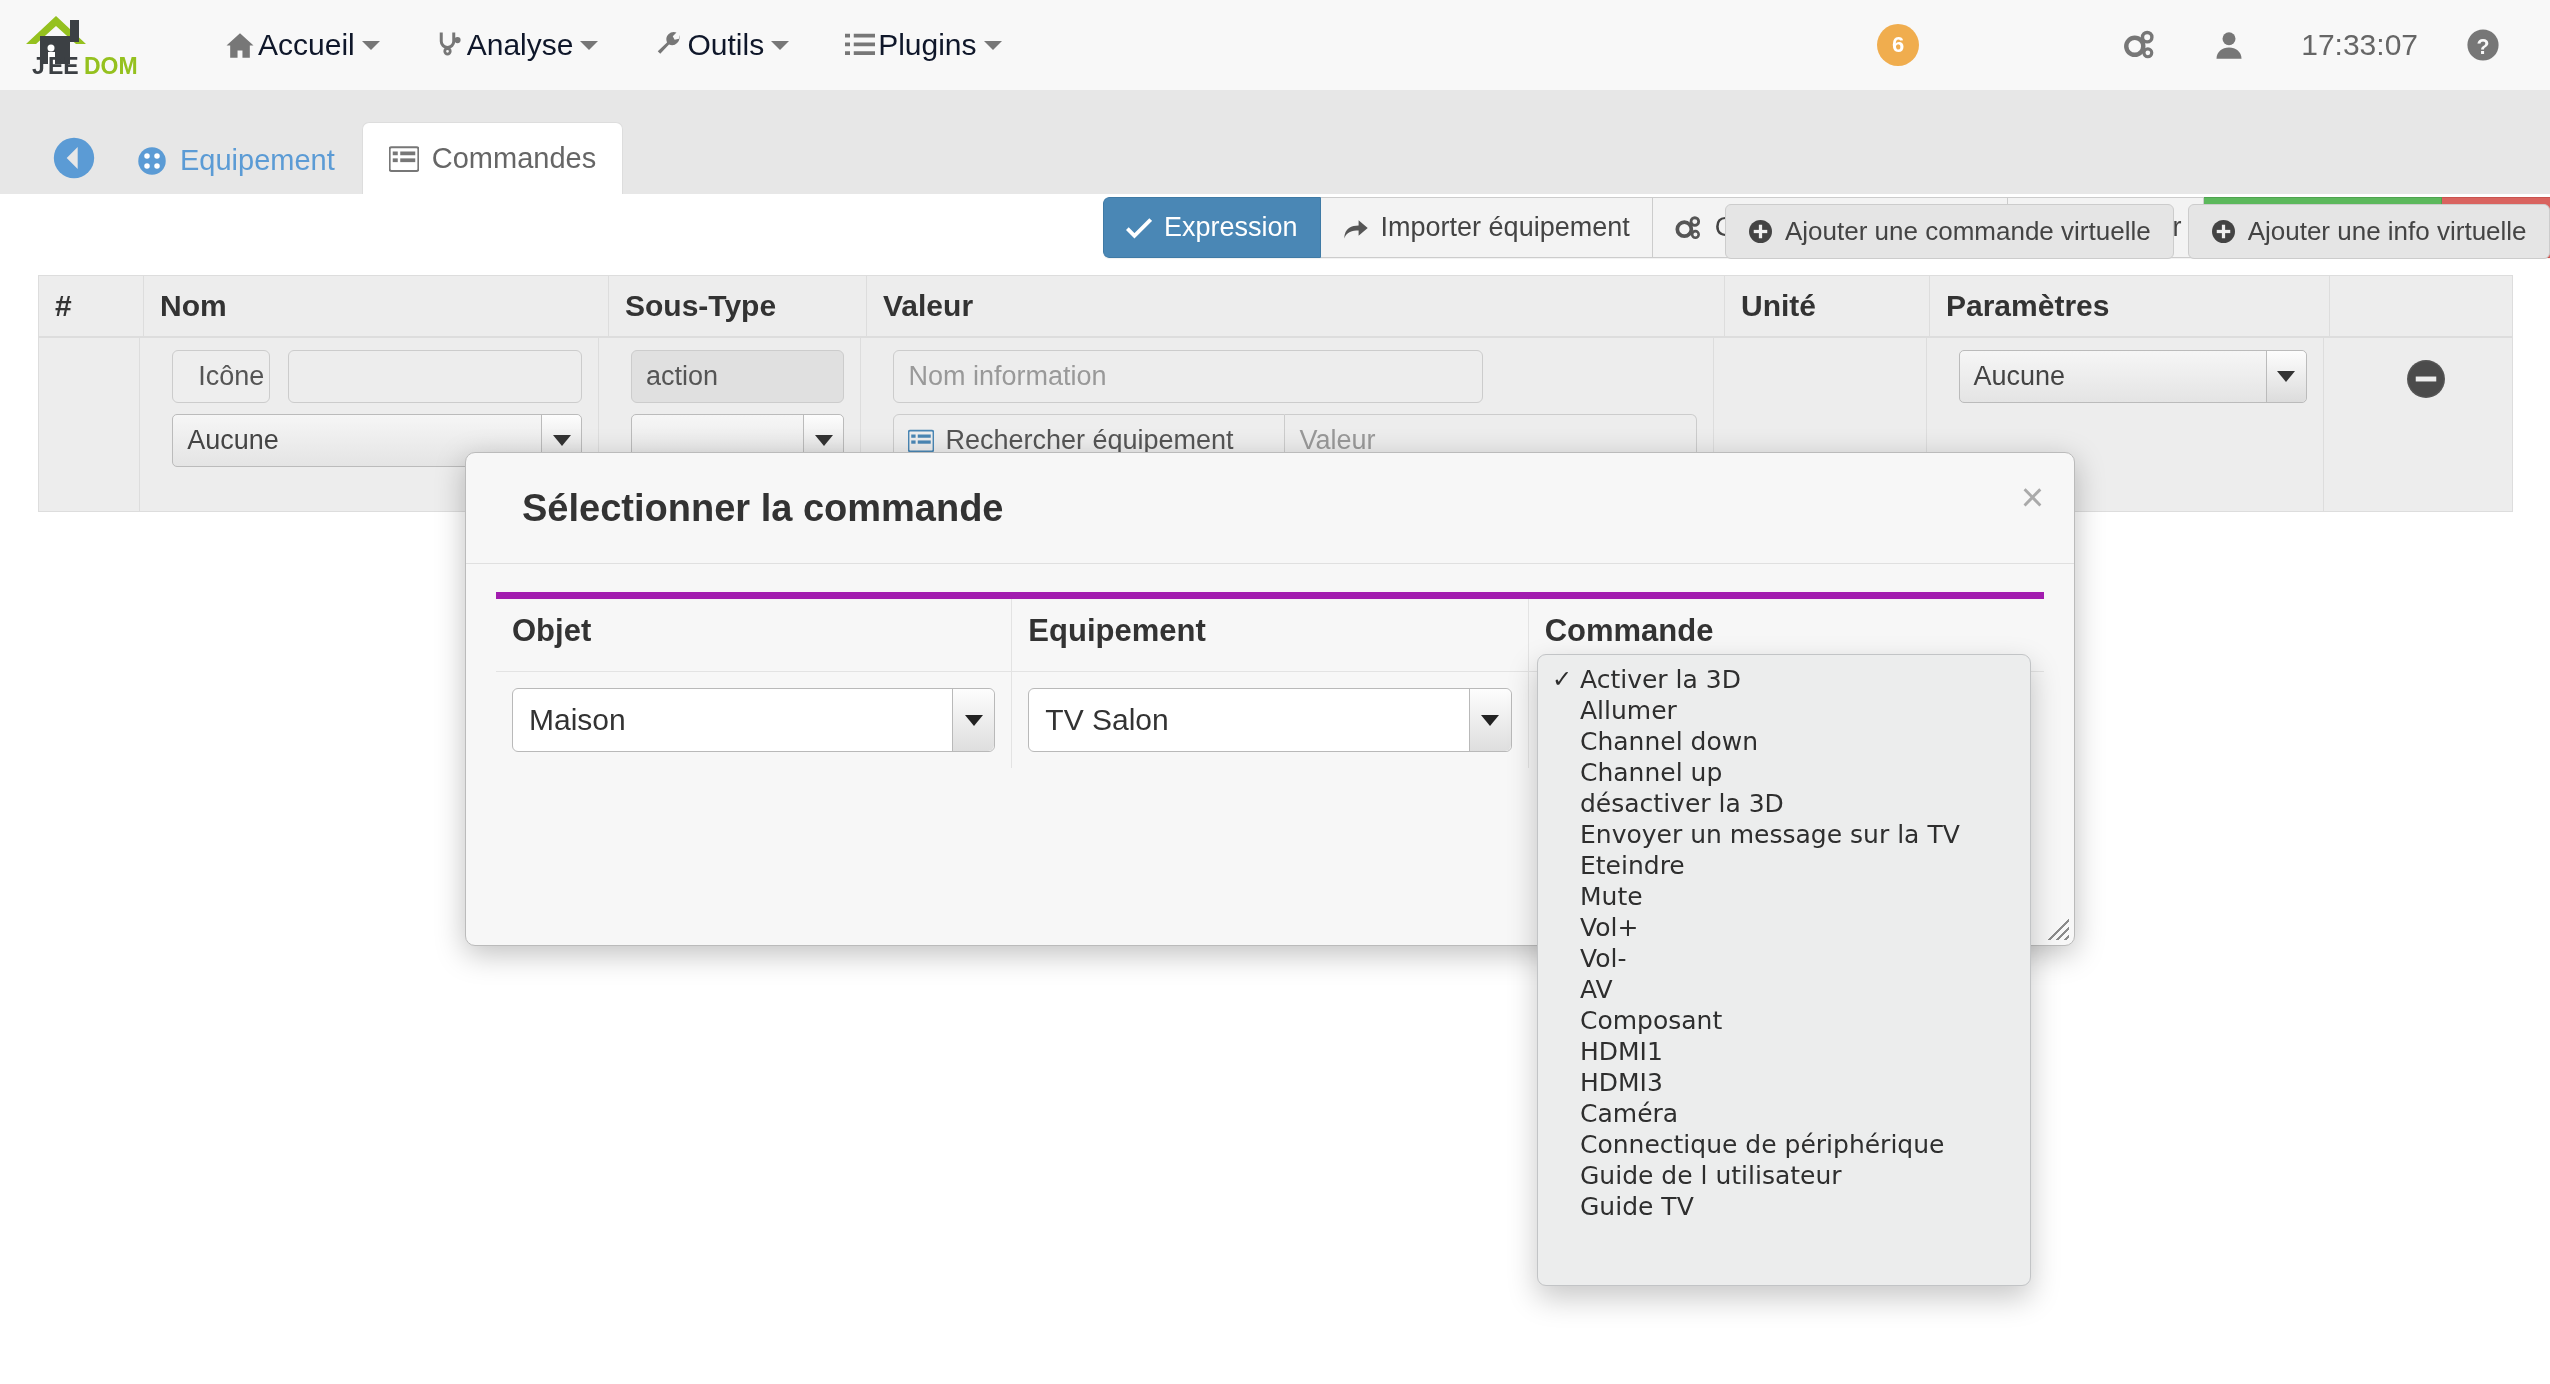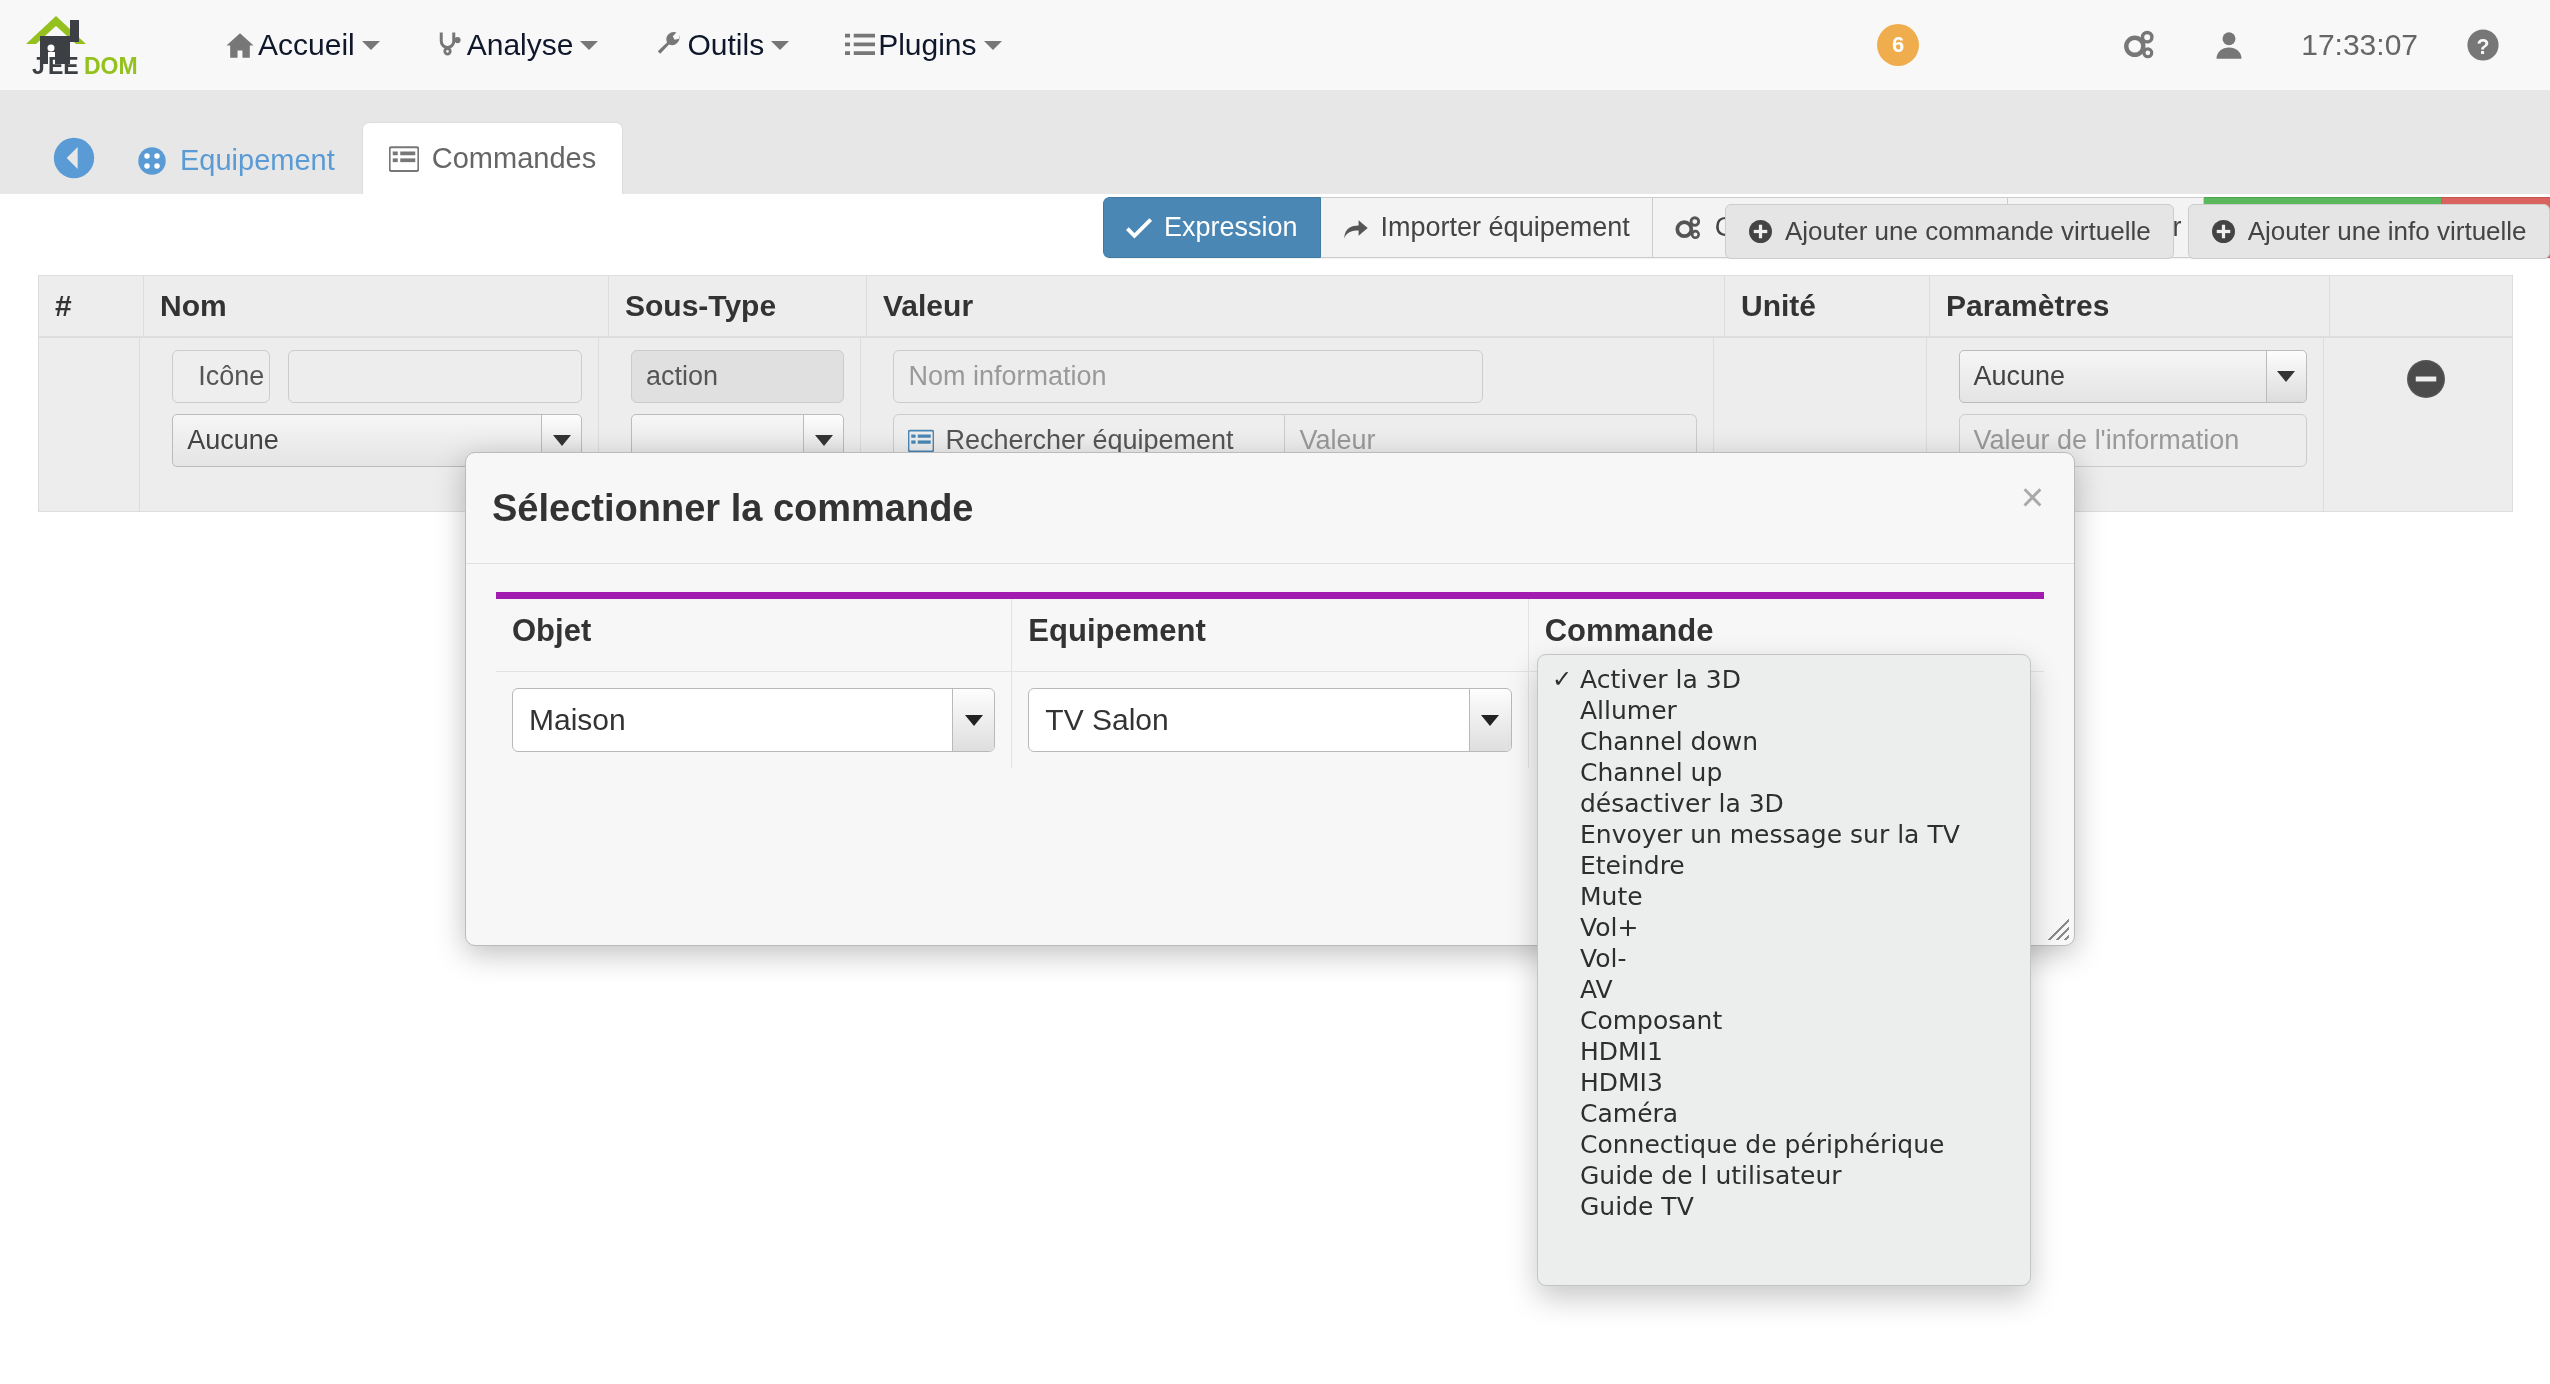--- a/index.html
+++ b/index.html
@@ -172,21 +172,21 @@
   .modal {
     position: absolute; left: 465px; top: 452px;
     width: 1610px; height: 494px;
     background: #f7f7f7;
     border: 1px solid #bbb; border-radius: 10px;
     box-shadow: 0 8px 30px rgba(0,0,0,.25);
     overflow: hidden;
   }
   .modal-head {
     height: 111px; border-bottom: 1px solid #e0e0e0;
-    display: flex; align-items: center; padding: 0 26px;
+    display: flex; align-items: center; padding: 0 56px;
     position: relative;
   }
   .modal-title { font-size: 38px; font-weight: bold; color: #333; }
   .modal-close {
     position: absolute; right: 30px; top: 24px;
     font-size: 40px; color: #aaa; cursor: pointer; line-height: 1;
   }
   .modal-body { padding: 0; }
   .mtable { display: flex; border-top: 7px solid #a21caf; margin: 28px 30px 0 30px; }
   .mcol { flex: 1; }
@@ -484,21 +484,20 @@
       <div style="height:53px"></div>
     </div>
 
     <div class="td c-par">
       <div class="sel">
         <span>Aucune</span>
         <span class="arrowbox">
             <i></i>
           </span>
       </div>
-      <div class="ctl ph">Valeur de l'information</div>
     </div>
 
     <div class="td c-act">
       <div class="minus-btn">
         <svg width="38" height="38" viewBox="0 0 20 20">
           <circle cx="10" cy="10" r="9.2" fill="#4b4b4b"></circle>
           <rect x="4.6" y="8.7" width="10.8" height="2.6" fill="#ededed"></rect>
         </svg>
       </div>
     </div>

